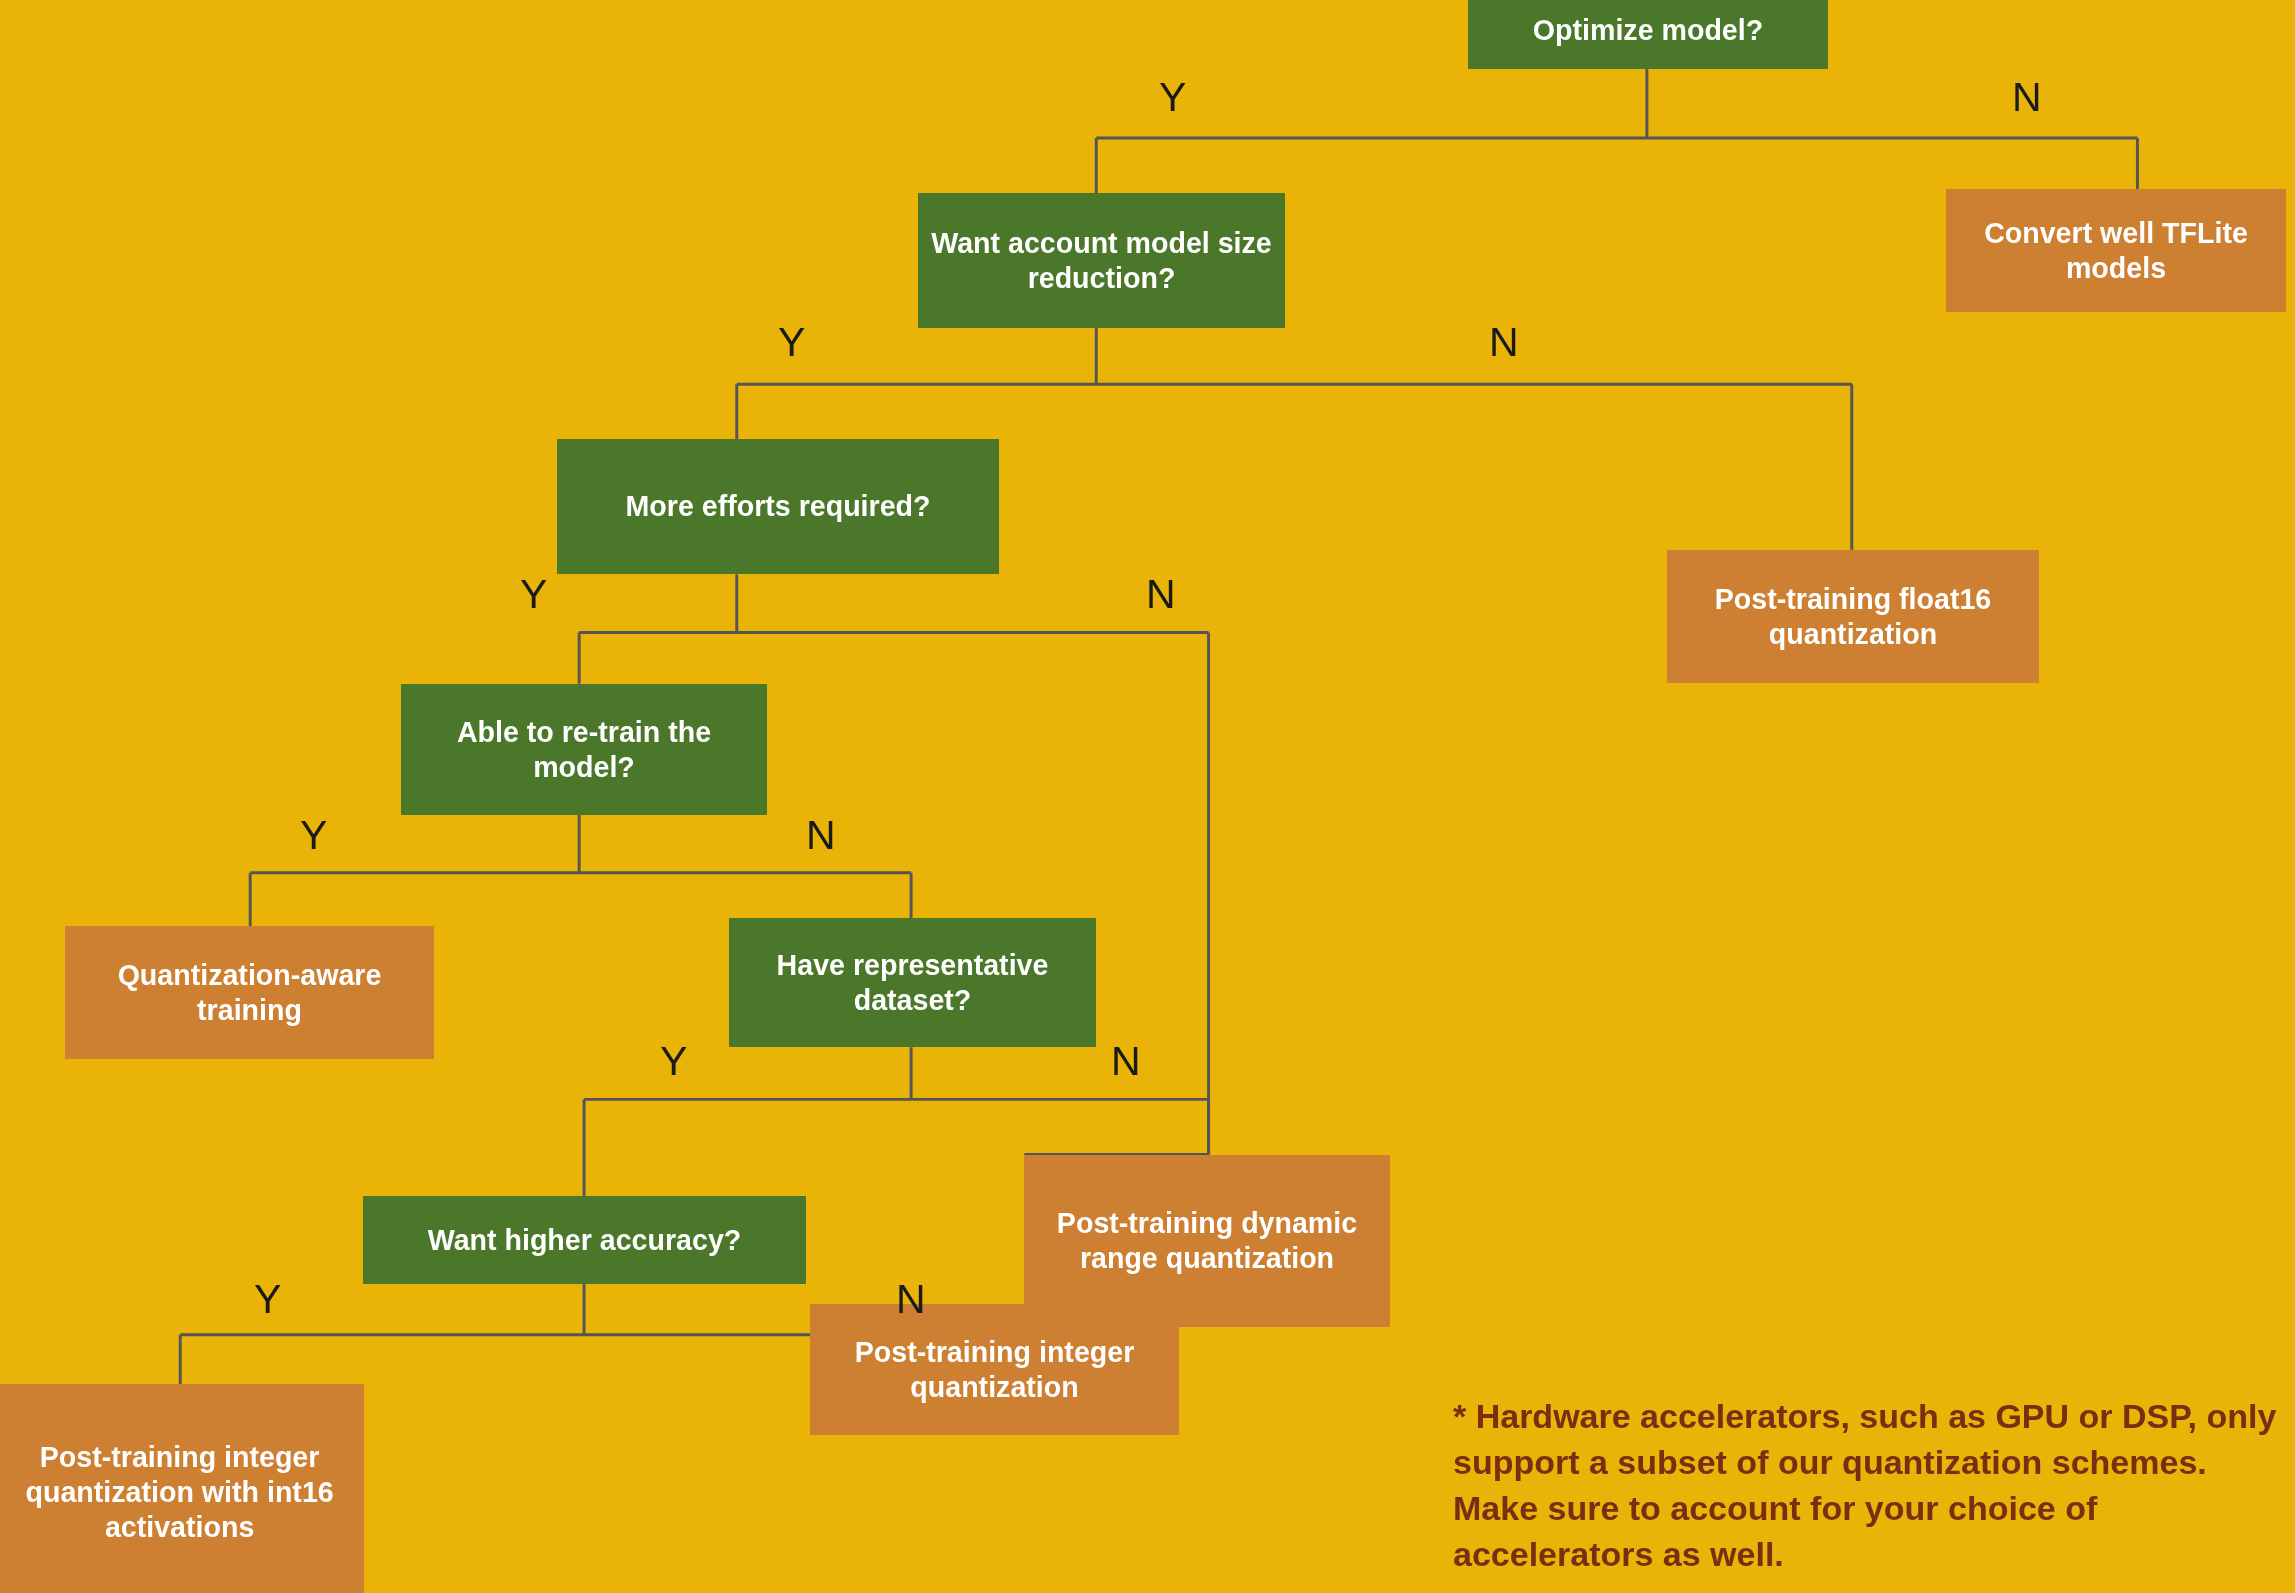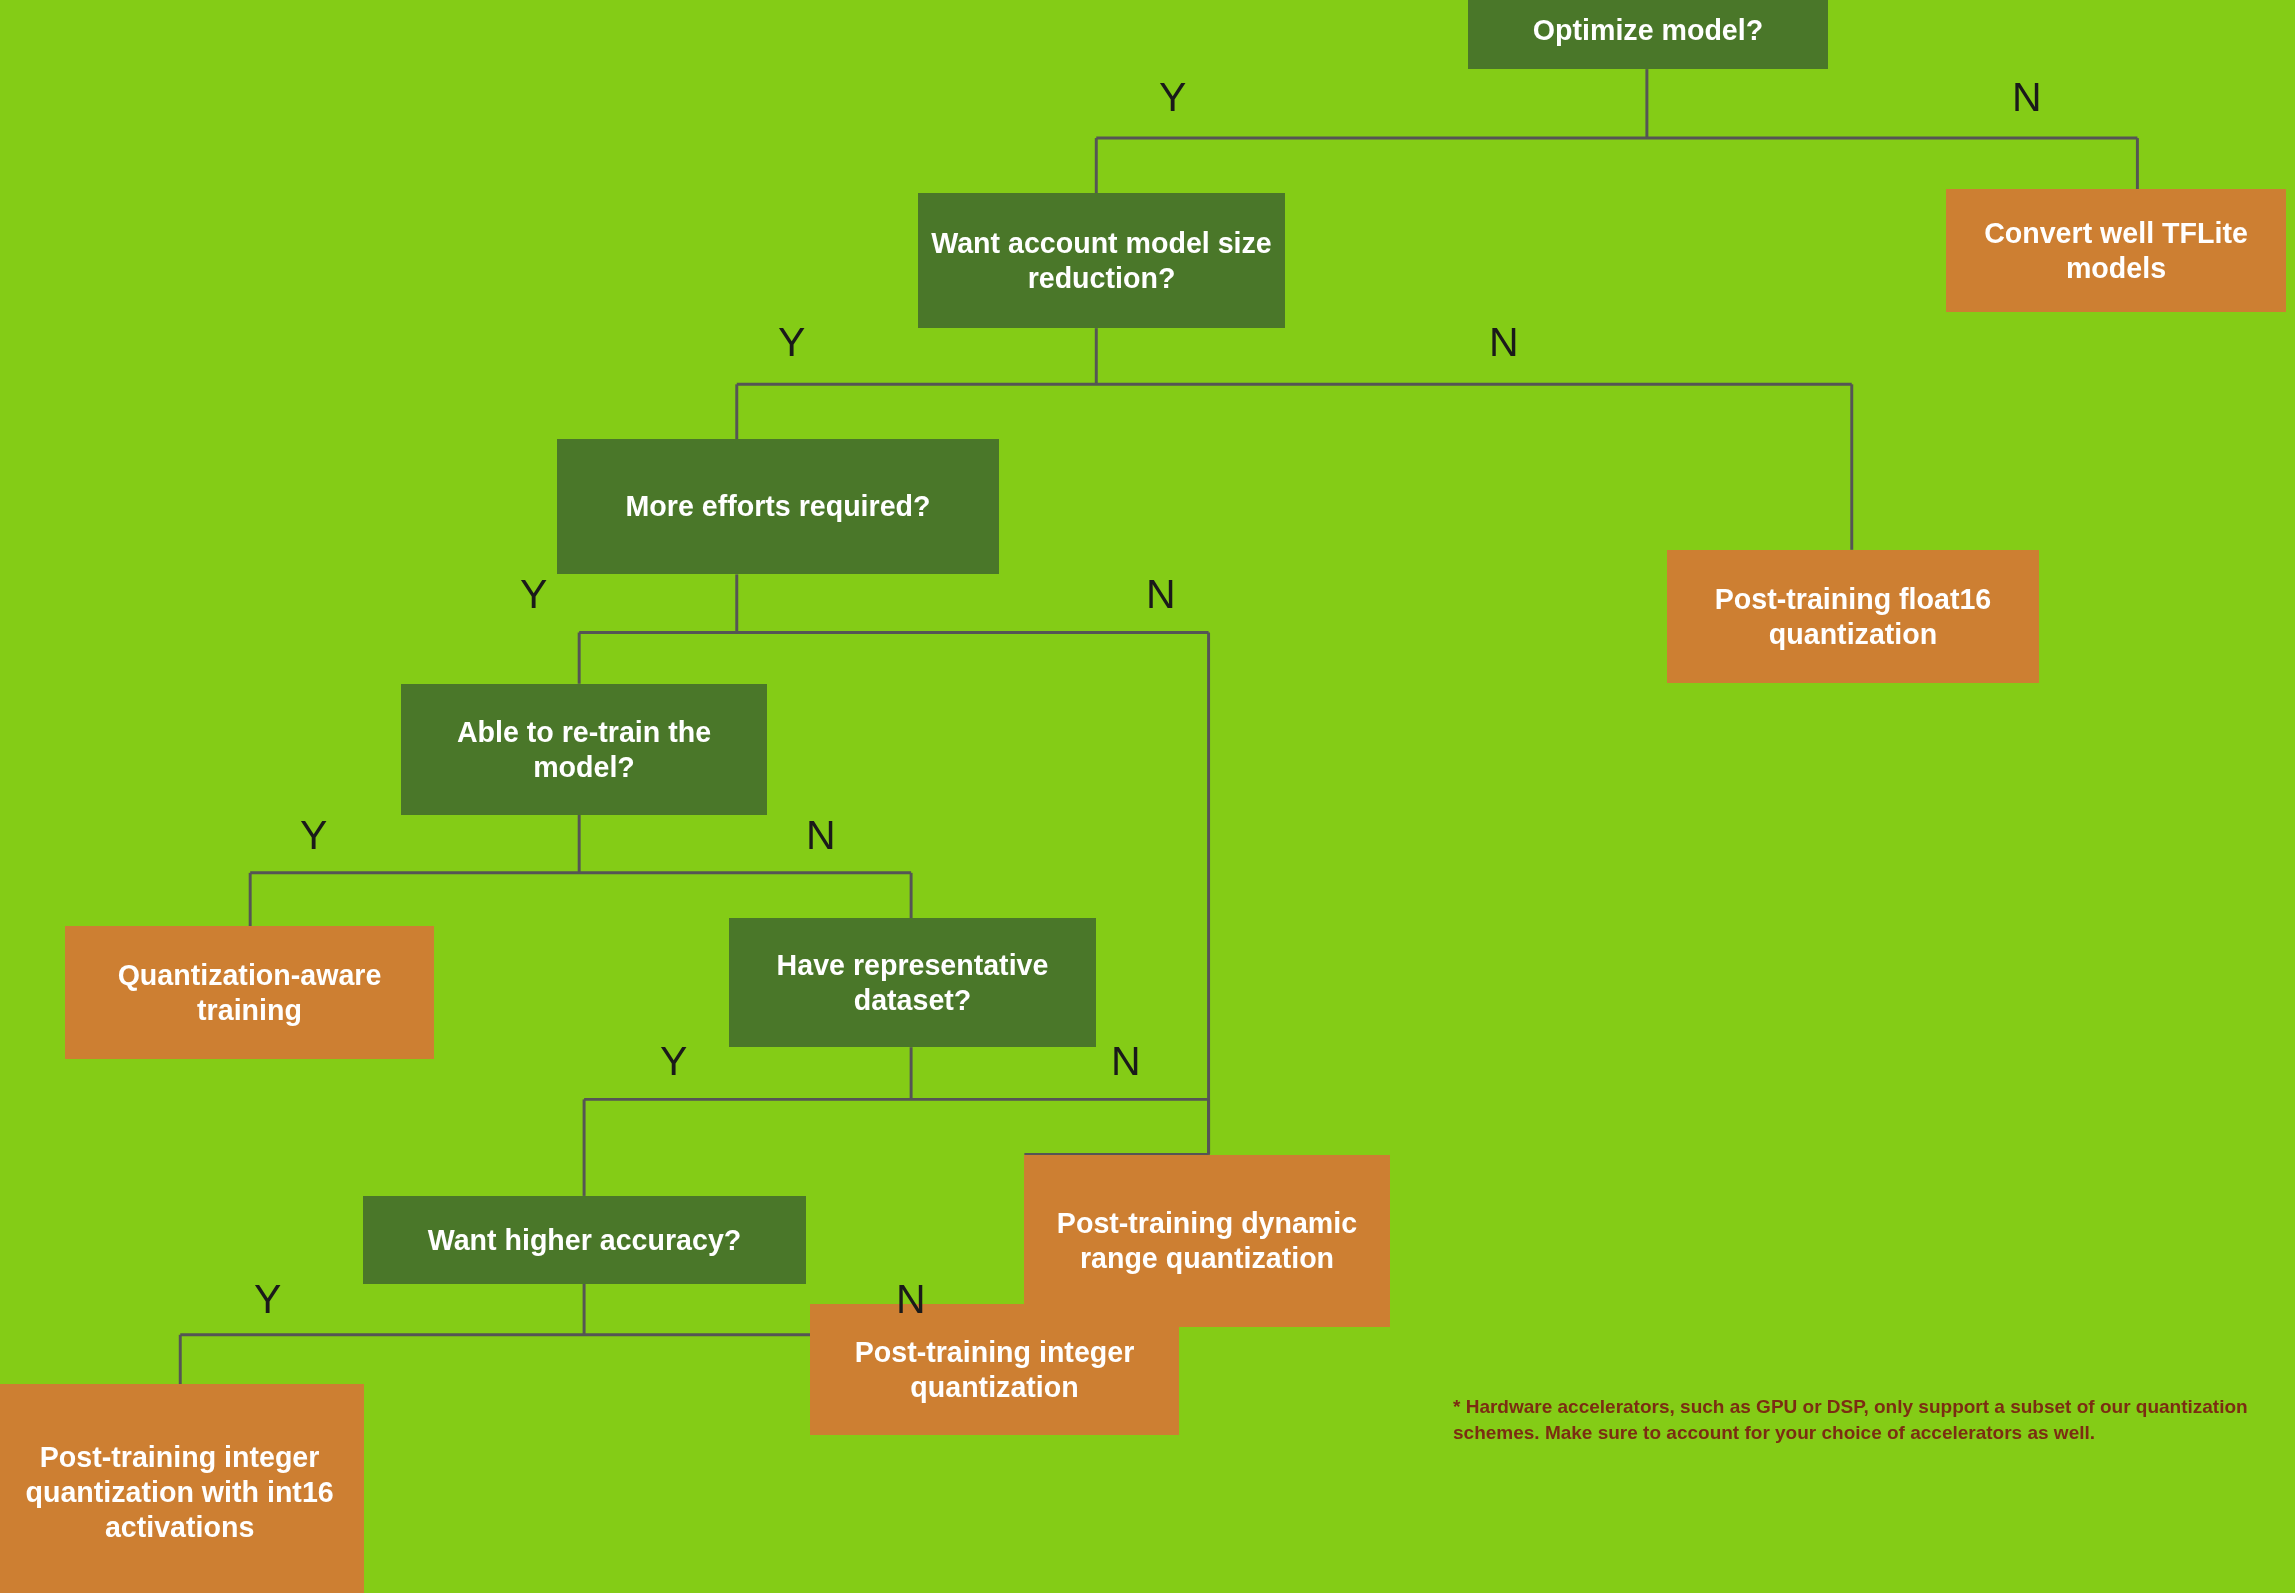--- a/index.html
+++ b/index.html
@@ -7,21 +7,21 @@
     padding: 0;
     background: #ffffff;
   }
   body {
     font-family: "Liberation Sans", sans-serif;
   }
   #canvas {
     position: relative;
     width: 2295px;
     height: 1594px;
-    background: #84cc16;
+    background: #eab308;
     overflow: hidden;
   }
   svg.lines {
     position: absolute;
     left: 0;
     top: 0;
     width: 2295px;
     height: 1594px;
     pointer-events: none;
   }
@@ -50,21 +50,21 @@
     color: #1a1a1a;
     font-size: 41px;
     font-weight: normal;
     font-family: "Liberation Sans", sans-serif;
     line-height: 1;
   }
   .footnote {
     position: absolute;
     color: #7b2d12;
     font-weight: bold;
-    font-size: 19px;
+    font-size: 34px;
     line-height: 1.35;
     width: 827px;
   }
 </style>
 </head>
 <body>
 
 <div id="canvas">
 
   <svg class="lines" viewBox="0 0 2330 1618">

